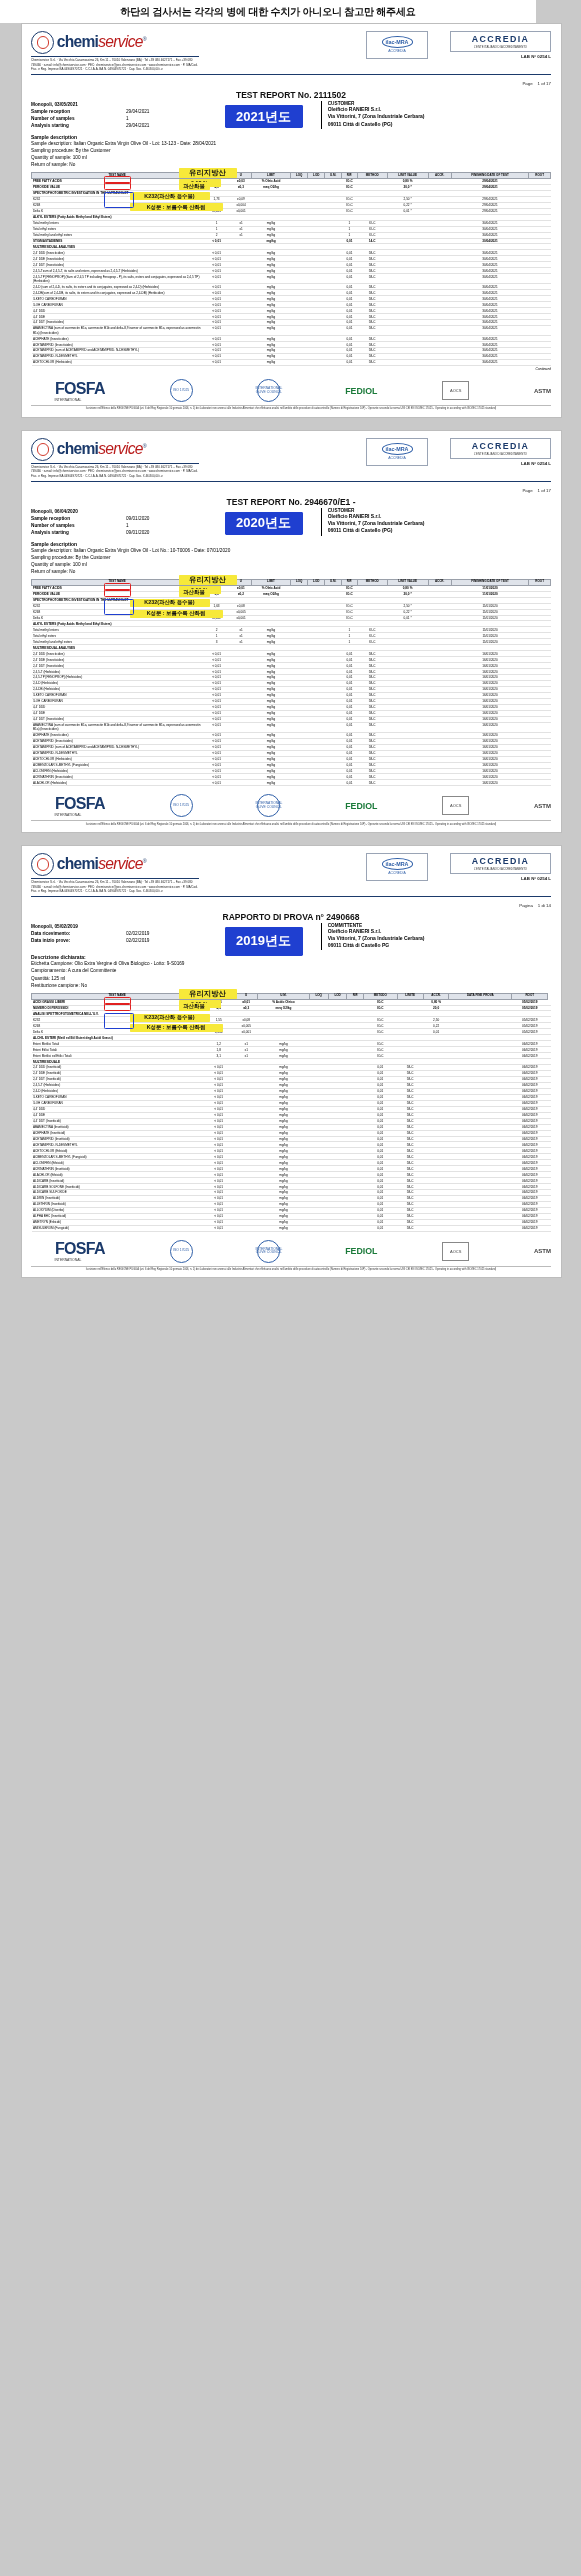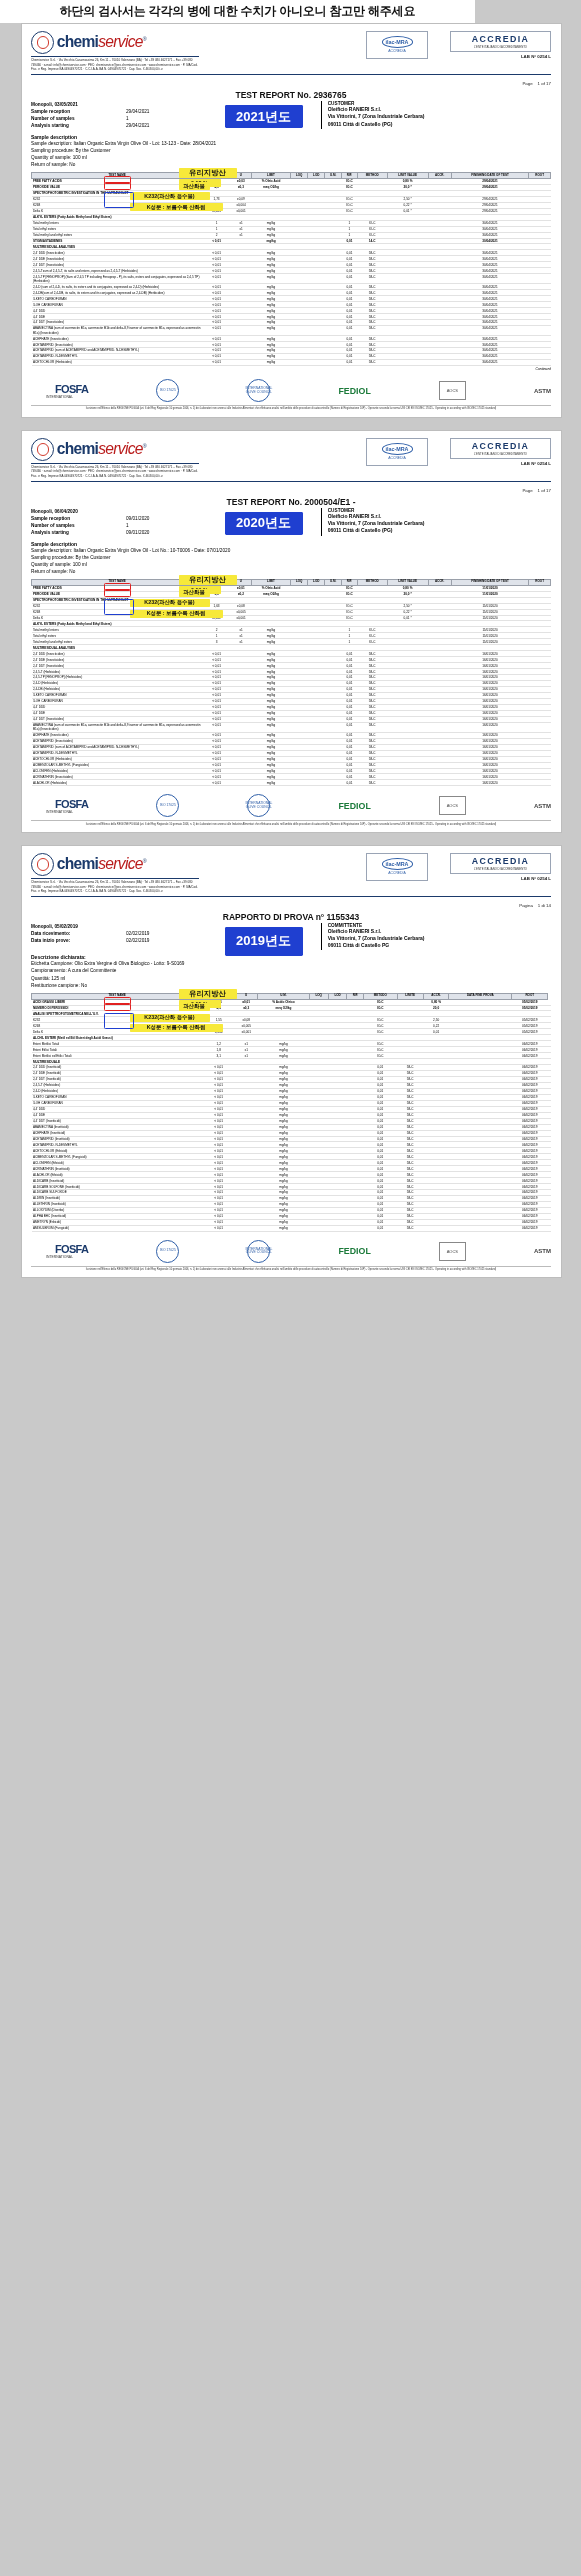--- a/index.html
+++ b/index.html
@@ -8,27 +8,27 @@
     background: #c9c9c9;
     font-family: "Liberation Sans", sans-serif;
   }
   .page-wrap {
     width: 582px;
     margin: 0 auto;
     background: #c9c9c9;
     position: relative;
   }
   .top-banner {
-    width: 475px;
+    width: 536px;
     height: 23px;
     background: #ffffff;
     display: flex;
     align-items: center;
     justify-content: center;
-    font-size: 12px;
+    font-size: 10px;
     font-weight: bold;
     color: #111;
     letter-spacing: -0.2px;
   }
   .doc {
     width: 541px;
     margin: 0 auto 12px auto;
     background: #ffffff;
     border: 0.7px solid #bdbdbd;
     padding: 6.8px 9.5px 5.4px 9.5px;
@@ -192,21 +192,21 @@
 
   
   .footer-logos {
     display: flex;
     align-items: center;
     justify-content: space-between;
     margin-top: 5.4px;
     padding-top: 2.7px;
   }
   .flogo { text-align: center; font-size: 3.4px; color: #333; }
-  .flogo .big-f { font-size: 11px; font-weight: bold; color: #1b3a6b; letter-spacing: -0.7px; padding-left: 24px;}
+  .flogo .big-f { font-size: 16px; font-weight: bold; color: #1b3a6b; letter-spacing: -0.7px; padding-left: 24px;}
   .circle-badge {
     width: 23px; height: 23px; border-radius: 50%;
     border: 1.4px solid #2f5fa8; margin: 0 auto;
     display: flex; align-items: center; justify-content: center;
     font-size: 3.4px; color: #2f5fa8; text-align: center; line-height: 1.1;
   }
   .sq-badge {
     width: 27px; height: 19px; border: 0.7px solid #888;
     display: flex; align-items: center; justify-content: center;
     font-size: 4px; color: #444;
@@ -254,21 +254,21 @@
           <div class="labno">LAB N° 0254 L</div>
         </div>
       </div>
     </div>
 
     <div class="pageno">
       <span>Page</span>
       &nbsp;&nbsp;&nbsp;<span>1 of 17</span>
     </div>
 
-    <div class="rep-title">TEST REPORT No. 2936765</div>
+    <div class="rep-title">TEST REPORT No. 2111502</div>
 
     <div class="meta">
       <div class="meta-left">
         <table>
           <tbody>
               <tr>
                 <td class="lbl">Monopoli, 03/05/2021</td>
                 <td></td>
               </tr>
           <tr>
@@ -823,21 +823,21 @@
           <div class="labno">LAB N° 0254 L</div>
         </div>
       </div>
     </div>
 
     <div class="pageno">
       <span>Page</span>
       &nbsp;&nbsp;&nbsp;<span>1 of 17</span>
     </div>
 
-    <div class="rep-title">TEST REPORT No. 2000504/E1 -</div>
+    <div class="rep-title">TEST REPORT No. 2946670/E1 -</div>
 
     <div class="meta">
       <div class="meta-left">
         <table>
           <tbody>
               <tr>
                 <td class="lbl">Monopoli, 06/04/2020</td>
                 <td></td>
               </tr>
           <tr>
@@ -1437,21 +1437,21 @@
           <div class="labno">LAB N° 0254 L</div>
         </div>
       </div>
     </div>
 
     <div class="pageno">
       <span>Pagina</span>
       &nbsp;&nbsp;&nbsp;<span>1 di 14</span>
     </div>
 
-    <div class="rep-title">RAPPORTO DI PROVA  n° 1155343</div>
+    <div class="rep-title">RAPPORTO DI PROVA  n° 2490668</div>
 
     <div class="meta">
       <div class="meta-left">
         <table>
           <tbody>
               <tr>
                 <td class="lbl">Monopoli, 05/02/2019</td>
                 <td></td>
               </tr>
           <tr>

